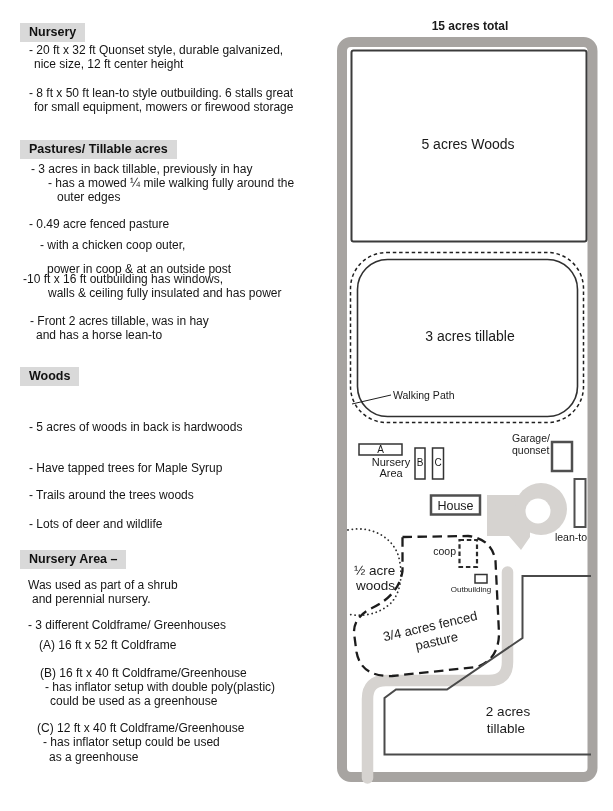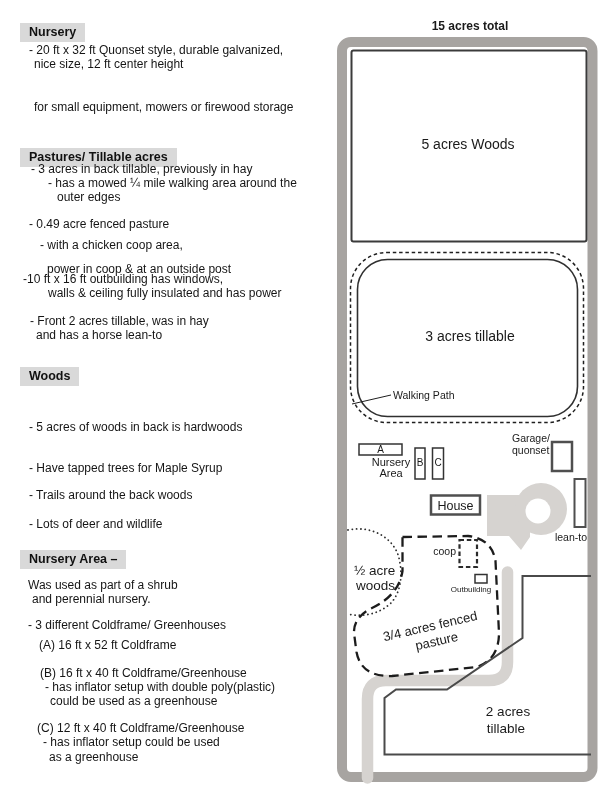--- a/index.html
+++ b/index.html
@@ -12,38 +12,39 @@
   svg text{font-family:"Liberation Sans",sans-serif;fill:#1a1a1a;}
 </style>
 </head>
 <body>
 
 <div class="page">
 
   <div class="chip" style="left:20px;top:23px">Nursery</div>
   <div class="ln" style="left:29px;top:44px">- 20 ft x 32 ft Quonset style, durable galvanized,</div>
   <div class="ln" style="left:34px;top:58px">nice size, 12 ft center height</div>
+  <div class="ln" style="left:29px;top:87px">- 8 ft x 50 ft lean-to style outbuilding. 6 stalls great</div>
   <div class="ln" style="left:34px;top:101px">for small equipment, mowers or firewood storage</div>
 
-  <div class="chip" style="left:20px;top:148px">Pastures/ Tillable acres</div>
+  <div class="chip" style="left:20px;top:140px">Pastures/ Tillable acres</div>
   <div class="ln" style="left:31px;top:163px">- 3 acres in back tillable, previously in hay</div>
-  <div class="ln" style="left:48px;top:177px">- has a mowed ¼ mile walking area around the</div>
+  <div class="ln" style="left:48px;top:177px">- has a mowed ¼ mile walking fully around the</div>
   <div class="ln" style="left:57px;top:191px">outer edges</div>
   <div class="ln" style="left:29px;top:218px">- 0.49 acre fenced pasture</div>
-  <div class="ln" style="left:40px;top:239px">- with a chicken coop area,</div>
+  <div class="ln" style="left:40px;top:239px">- with a chicken coop outer,</div>
   <div class="ln" style="left:47px;top:263px">power in coop &amp; at an outside post</div>
   <div class="ln" style="left:23px;top:273px">-10 ft x 16 ft outbuilding has windows,</div>
   <div class="ln" style="left:48px;top:287px">walls &amp; ceiling fully insulated and has power</div>
   <div class="ln" style="left:30px;top:315px">- Front 2 acres tillable, was in hay</div>
   <div class="ln" style="left:36px;top:329px">and has a horse lean-to</div>
 
   <div class="chip" style="left:20px;top:367px">Woods</div>
   <div class="ln" style="left:29px;top:421px">- 5 acres of woods in back is hardwoods</div>
   <div class="ln" style="left:29px;top:462px">- Have tapped trees for Maple Syrup</div>
-  <div class="ln" style="left:29px;top:489px">- Trails around the back woods</div>
+  <div class="ln" style="left:29px;top:489px">- Trails around the trees woods</div>
   <div class="ln" style="left:29px;top:518px">- Lots of deer and wildlife</div>
 
   <div class="chip" style="left:20px;top:550px">Nursery Area –</div>
   <div class="ln" style="left:28px;top:579px">Was used as part of a shrub</div>
   <div class="ln" style="left:32px;top:593px">and perennial nursery.</div>
   <div class="ln" style="left:28px;top:619px">- 3 different Coldframe/ Greenhouses</div>
   <div class="ln" style="left:39px;top:639px">(A) 16 ft x 52 ft Coldframe</div>
   <div class="ln" style="left:40px;top:667px">(B) 16 ft x 40 ft Coldframe/Greenhouse</div>
   <div class="ln" style="left:50px;top:695px">could be used as a greenhouse</div>
   <div class="ln" style="left:45px;top:681px">- has inflator setup with double poly(plastic)</div>

